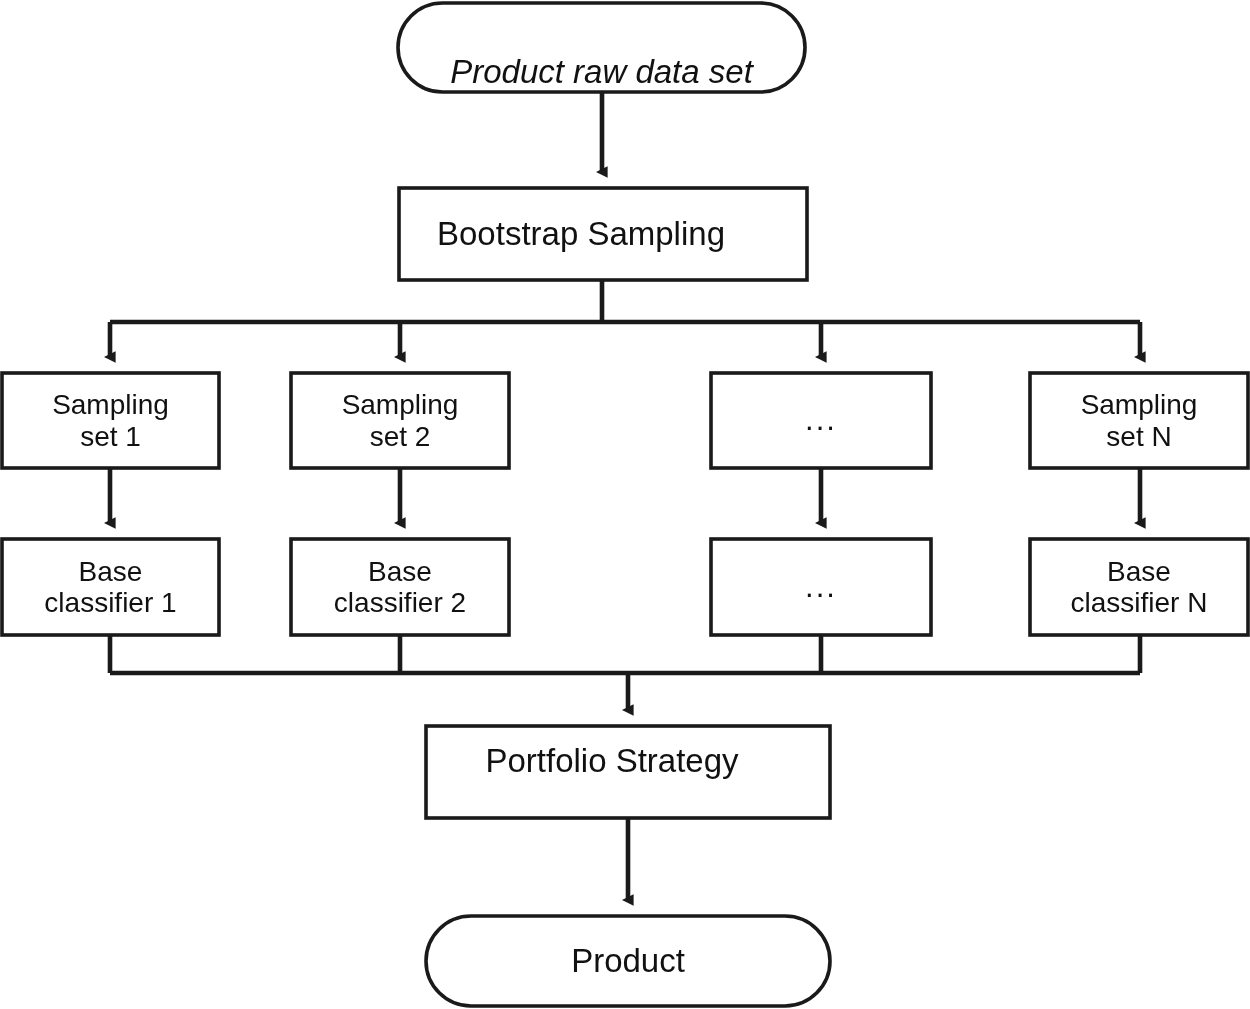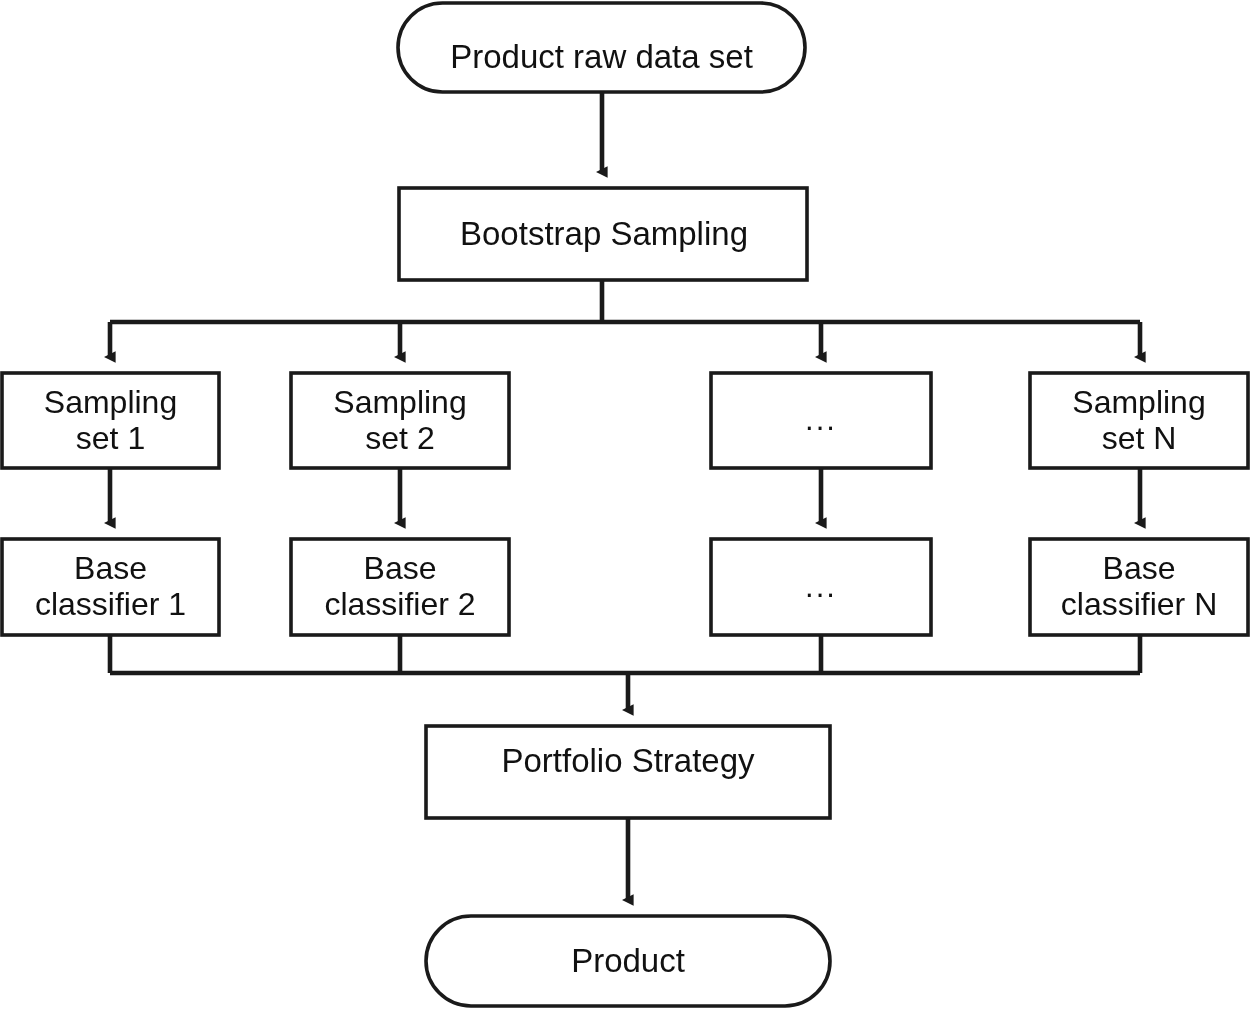--- a/index.html
+++ b/index.html
@@ -31,21 +31,21 @@
     align-items: center;
     justify-content: center;
     text-align: center;
     color: #111111;
     font-family: "Liberation Sans", sans-serif;
     line-height: 1.12;
     white-space: pre-line;
     pointer-events: none;
   }
   .label-lg { font-size: 33px; }
-  .label-md { font-size: 32px; }
+  .label-md { font-size: 28px; }
   .label-ellipsis { font-size: 31px; letter-spacing: 2px; }
 </style>
 </head>
 <body>
 
 <div id="diagram-root">
 
   <svg id="flow-svg" viewBox="0 0 1250 1009">
     <defs>
       <marker id="arrowhead" markerWidth="14" markerHeight="14" refX="6.2" refY="6" orient="auto" markerUnits="userSpaceOnUse">
@@ -98,23 +98,23 @@
       <path d="M1140,635 L1140,673"></path>
 
       <path d="M110,673 L1140,673"></path>
 
       <path d="M628,673 L628,710" marker-end="url(#arrowhead)"></path>
 
       <path d="M628,818 L628,900" marker-end="url(#arrowhead)"></path>
     </g>
   </svg>
 
-  <div class="node-label label-lg" style="left:398px; top:3px; width:407px; height:109px;">Product raw data set</div>
+  <div class="node-label label-lg" style="left:398px; top:18px; width:407px; height:109px;font-style:italic;">Product raw data set</div>
 
-  <div class="node-label label-lg" style="left:400px; top:188px; width:408px; height:92px;">Bootstrap  Sampling</div>
+  <div class="node-label label-lg" style="left:377px; top:188px; width:408px; height:92px;">Bootstrap  Sampling</div>
 
   <div class="node-label label-md" style="left:2px; top:373px; width:217px; height:95px;">Sampling
 set 1</div>
 
   <div class="node-label label-md" style="left:291px; top:373px; width:218px; height:95px;">Sampling
 set 2</div>
 
   <div class="node-label label-ellipsis" style="left:711px; top:373px; width:220px; height:95px;">...</div>
 
   <div class="node-label label-md" style="left:1030px; top:373px; width:218px; height:95px;">Sampling
@@ -124,17 +124,17 @@
 classifier 1</div>
 
   <div class="node-label label-md" style="left:291px; top:539px; width:218px; height:96px;">Base
 classifier 2</div>
 
   <div class="node-label label-ellipsis" style="left:711px; top:539px; width:220px; height:96px;">...</div>
 
   <div class="node-label label-md" style="left:1030px; top:539px; width:218px; height:96px;">Base
 classifier N</div>
 
-  <div class="node-label label-lg" style="left:426px; top:726px; width:404px; height:71px;">Portfolio Strategy</div>
+  <div class="node-label label-lg" style="left:410px; top:726px; width:404px; height:71px;">Portfolio Strategy</div>
 
   <div class="node-label label-lg" style="left:426px; top:916px; width:404px; height:90px;">Product</div>
 
 </div>
 
 </body></html>

